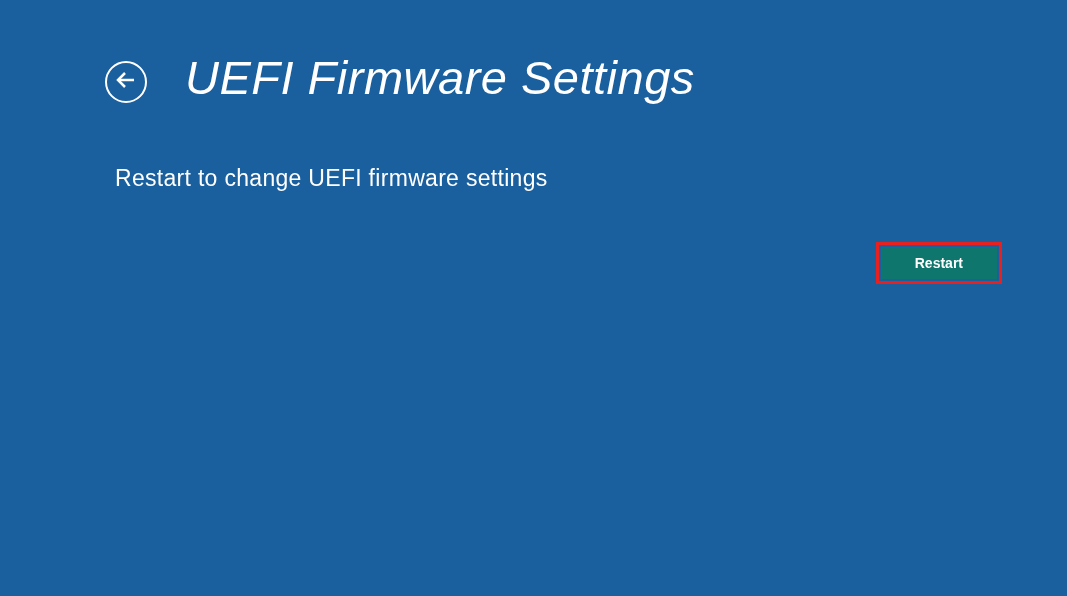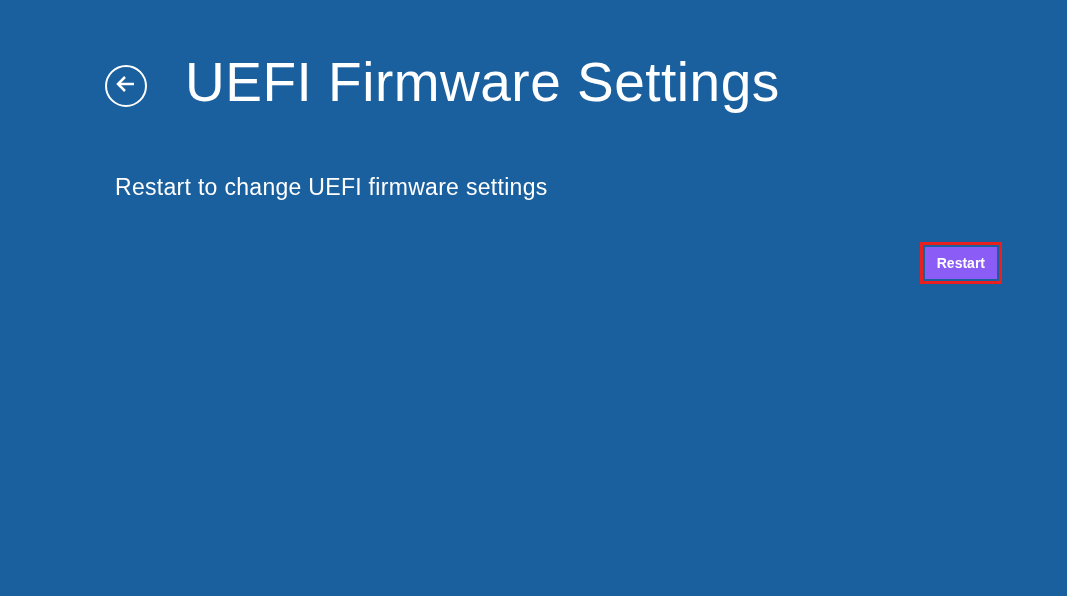--- a/index.html
+++ b/index.html
@@ -32,41 +32,42 @@
       justify-content: center;
       cursor: pointer;
       margin-right: 38px;
       margin-top: 8px;
     }
     .back-button svg {
       width: 24px;
       height: 24px;
     }
     .title {
-      font-size: 55px;
+      font-size: 47px;
       font-weight: 300;
       letter-spacing: 0.5px;
+      font-style: italic;
     }
     .description {
       padding-left: 115px;
       padding-top: 60px;
       font-size: 23px;
       font-weight: 300;
       letter-spacing: 0.3px;
     }
     .button-container {
       position: absolute;
       top: 247px;
       right: 70px;
     }
     .restart-button {
-      background-color: #8b5cf6;
+      background-color: #0f766e;
       color: #ffffff;
       border: none;
-      padding: 8px 12px;
+      padding: 8px 34px;
       font-size: 14px;
       font-weight: 600;
       font-family: 'Segoe UI', Tahoma, sans-serif;
       cursor: pointer;
       outline: 3px solid #e82020;
       outline-offset: 2px;
     }
   </style>
 </head>
 <body>

